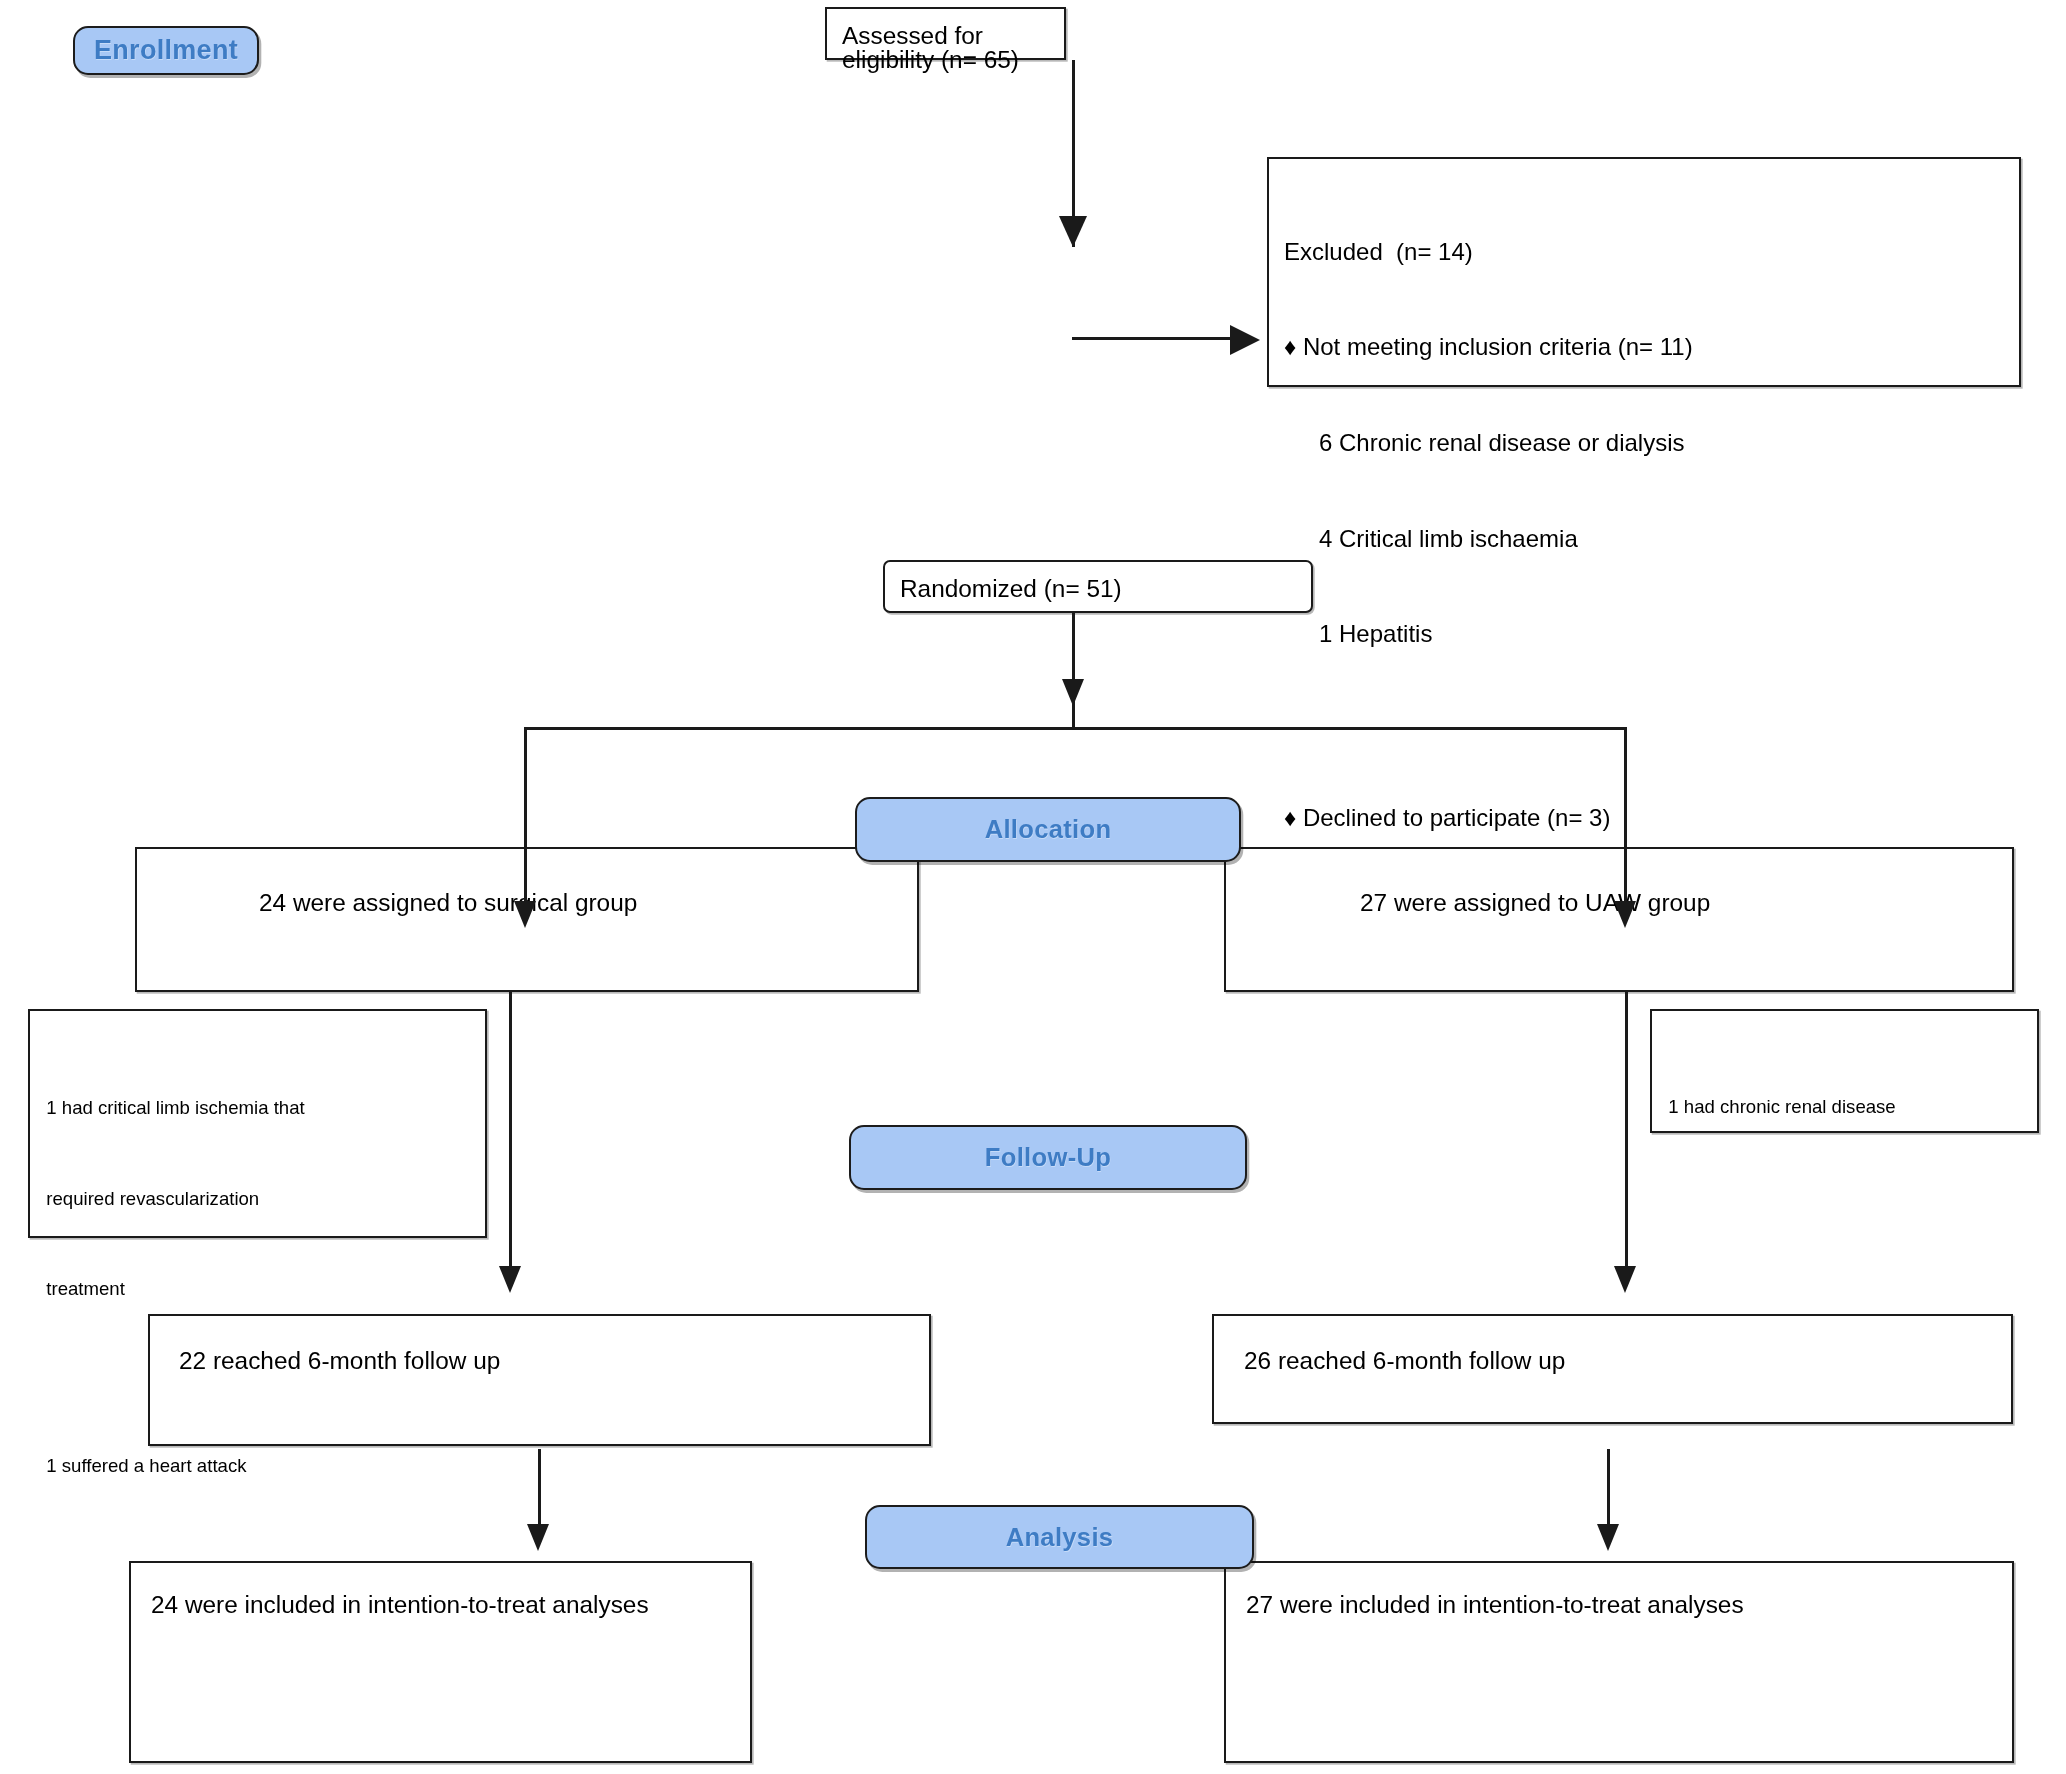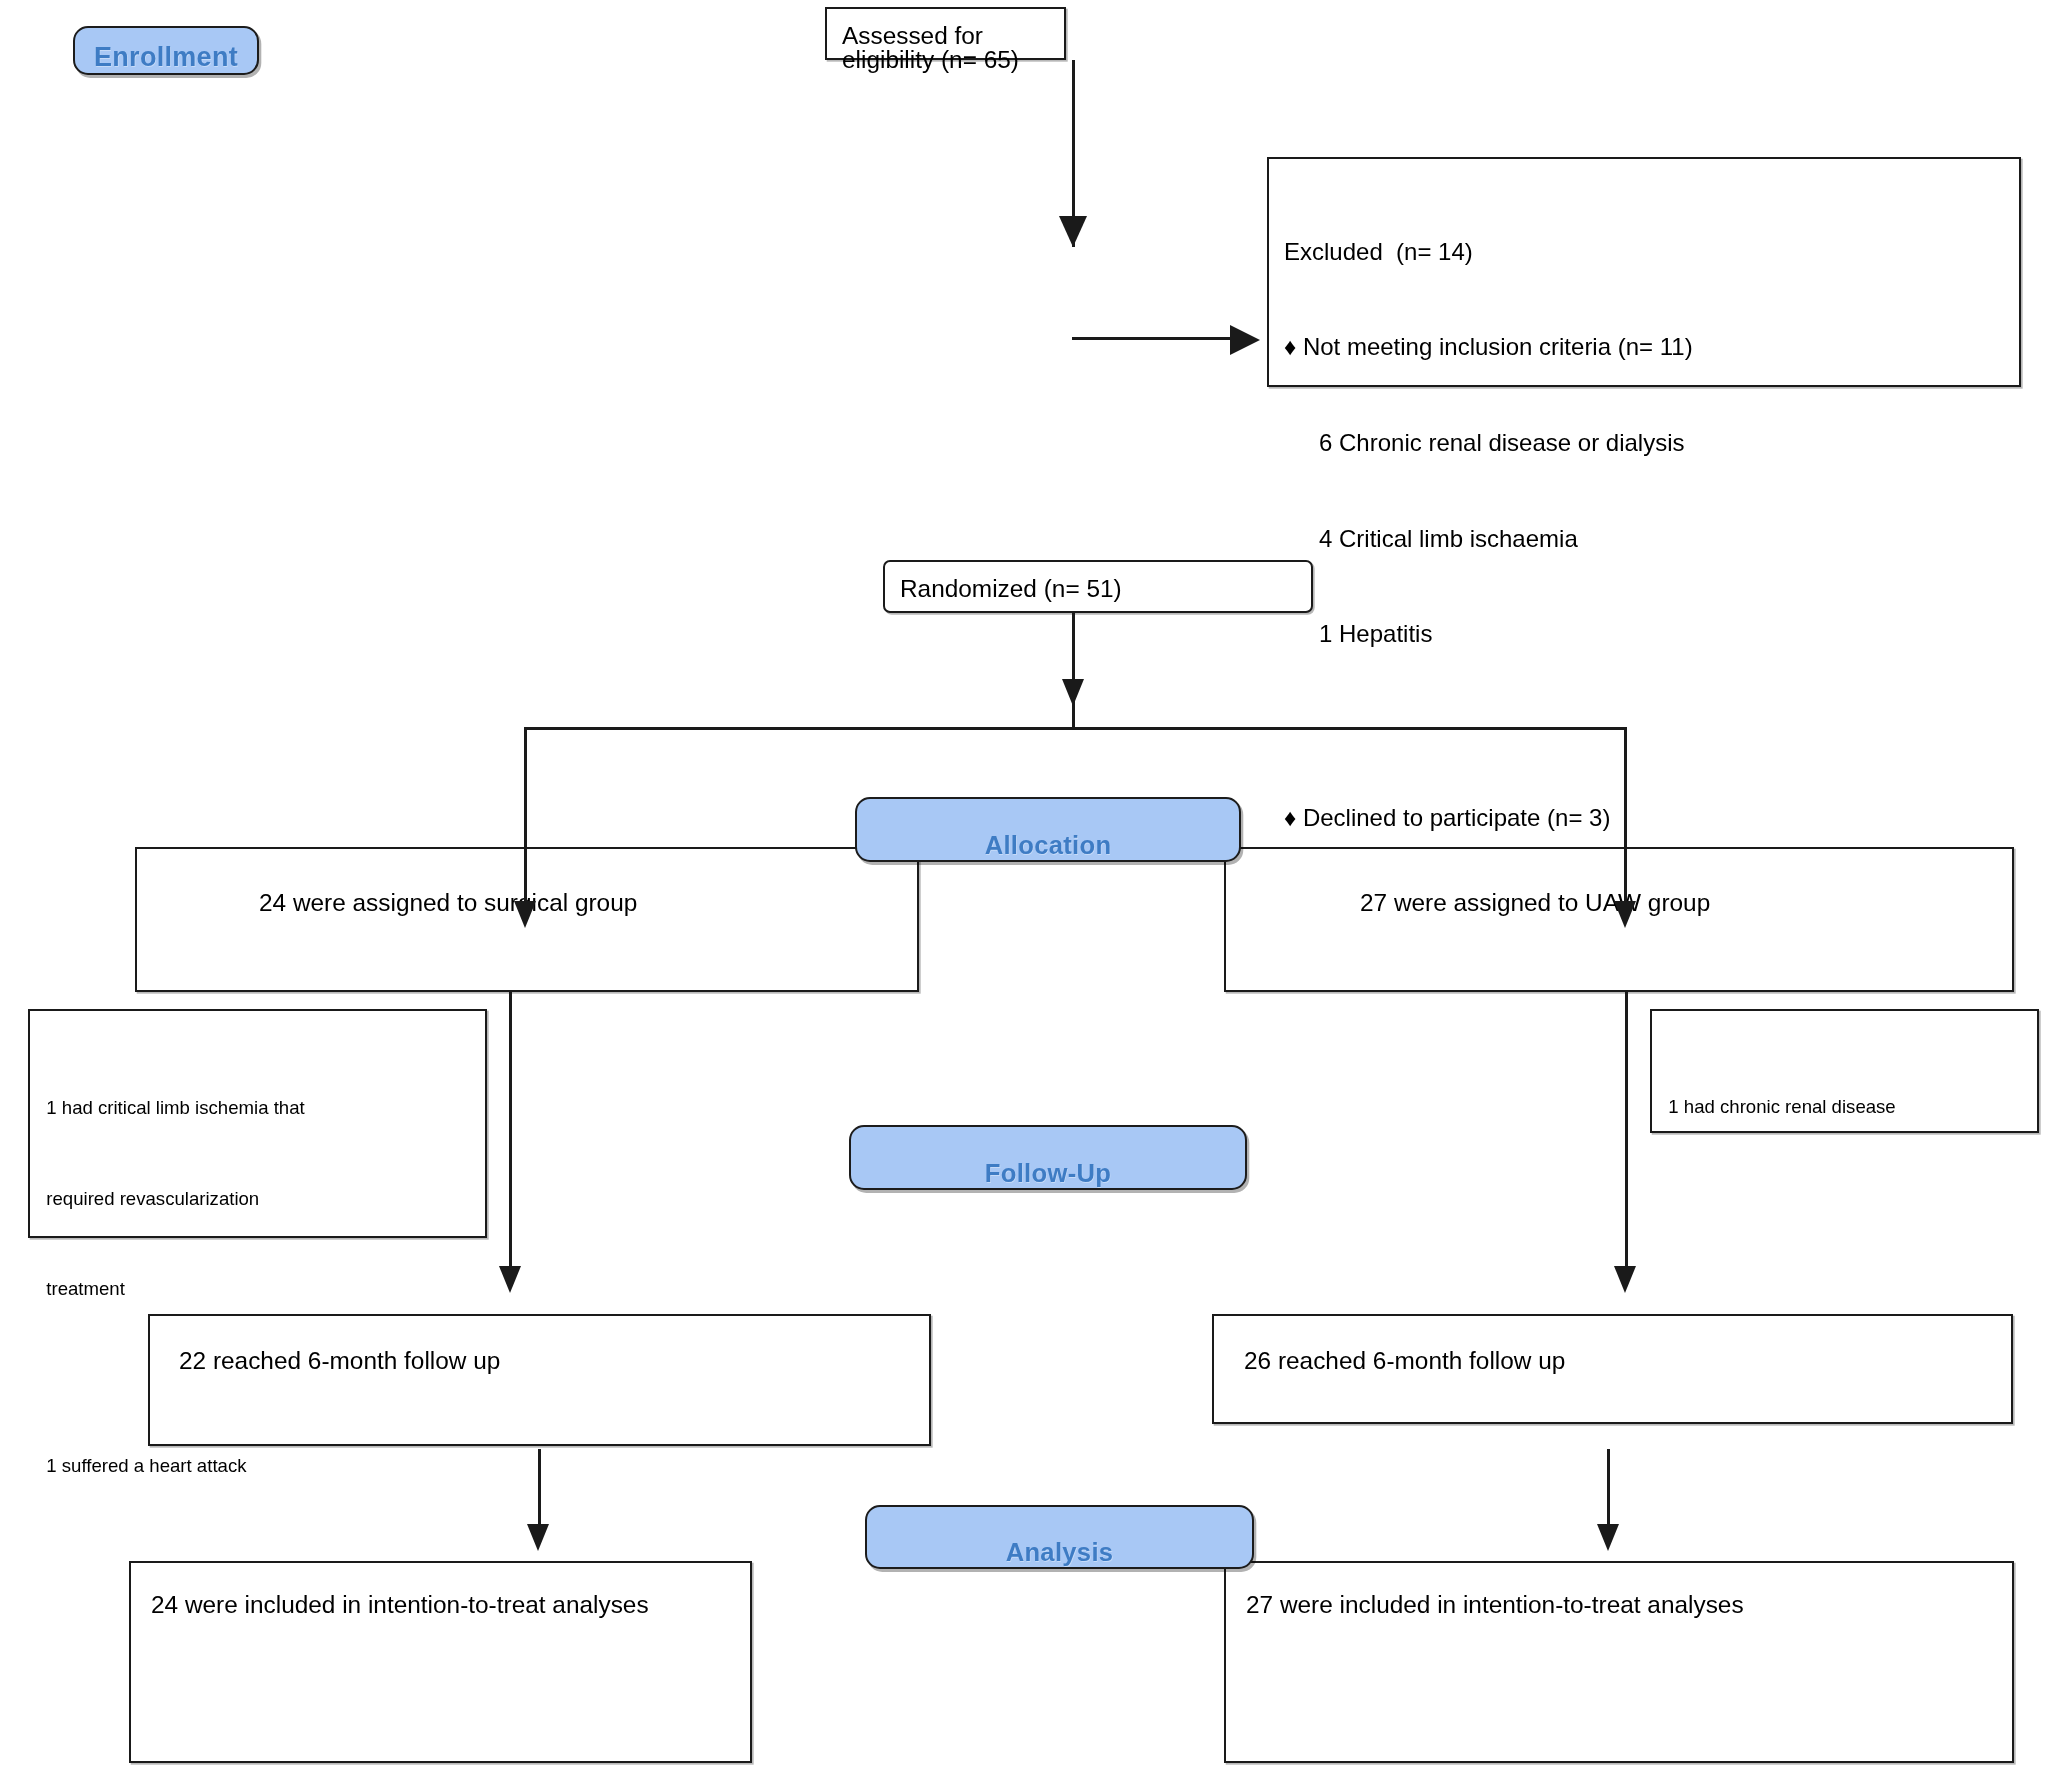--- a/index.html
+++ b/index.html
@@ -34,21 +34,21 @@
 
   
   .badge {
     position: absolute;
     box-sizing: border-box;
     background: #a8c8f5;
     border: 2.9px solid #1c1c1c;
     border-radius: 15px;
     box-shadow: 2.3px 2.9px 0 rgba(0,0,0,0.30);
     display: flex;
-    align-items: flex-end;
+    align-items: center;
     justify-content: center;
     color: #3e7cc4;
     font-weight: bold;
     letter-spacing: 0.3px;
     z-index: 40;
     text-shadow: 0.6px 0.6px 0 rgba(255,255,255,0.35);
   }
 
   
   .vline {

